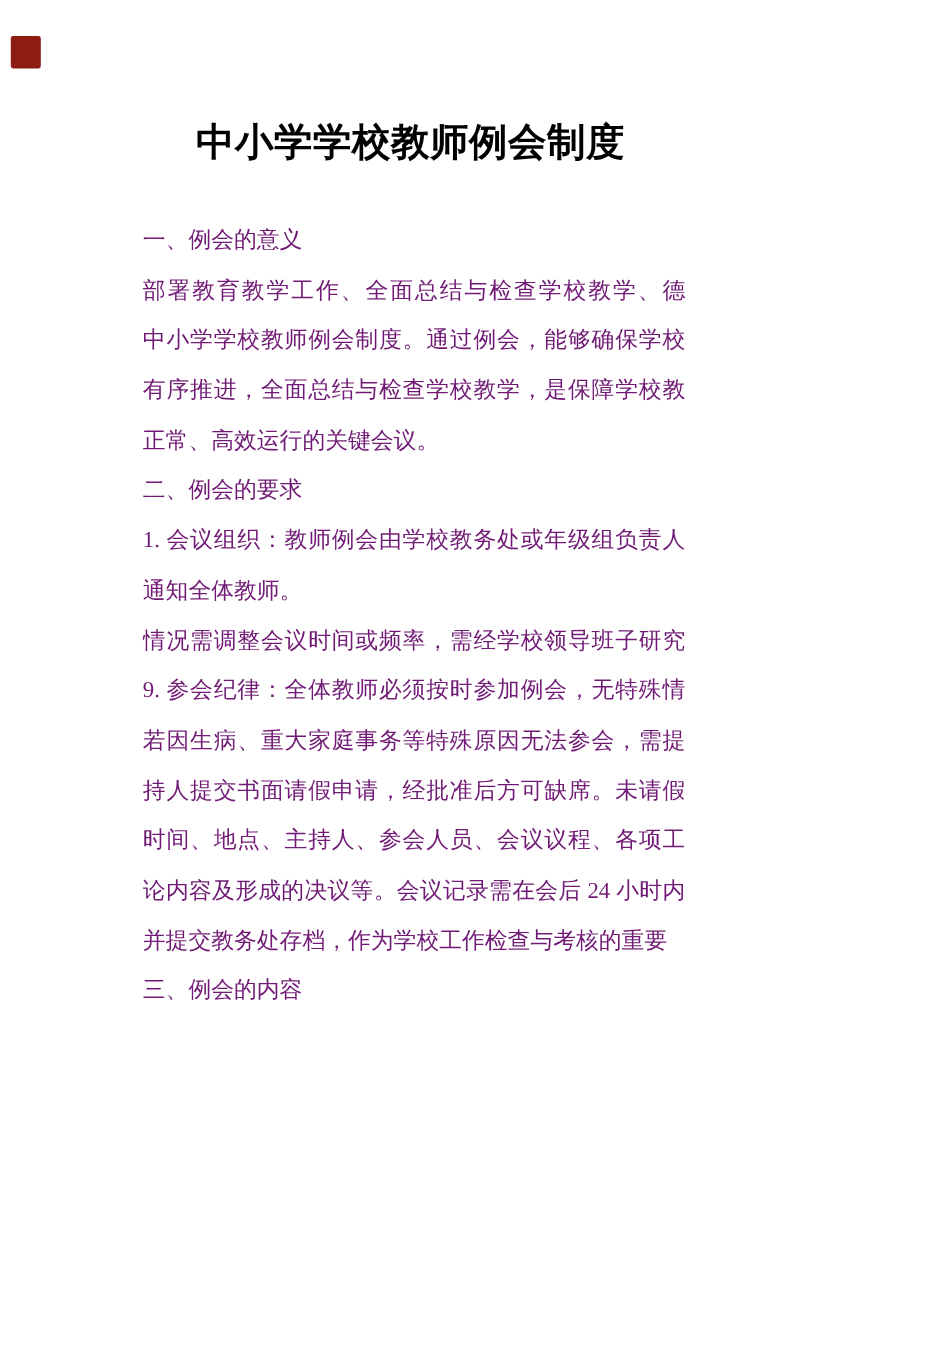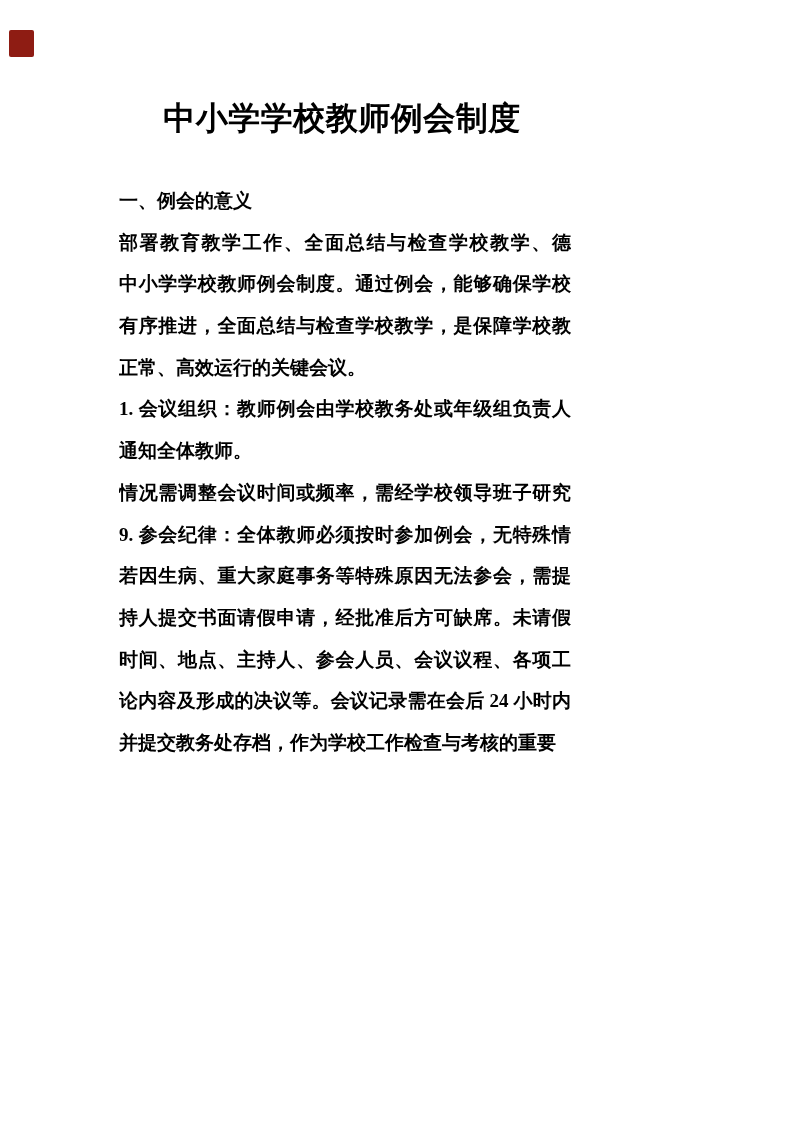--- a/index.html
+++ b/index.html
@@ -52,29 +52,31 @@
     text-align: justify;
     text-align-last: justify;
   }
 </style>
 </head>
 <body>
 
 <div class="page" style="background: rgb(255, 255, 255);">
   <div class="corner-marker" style="background: rgb(142, 28, 19);"></div>
   <h1 class="doc-title" style="color: rgb(0, 0, 0);">中小学学校教师例会制度</h1>
-  <div class="doc-body" style="color: #000000; font-weight: bold;">
+  <div class="doc-body" style="color: #701a75;">
       <p class="line">一、例会的意义</p>
       <p class="line fill">部署教育教学工作、全面总结与检查学校教学、德育、科研及其</p>
       <p class="line fill">中小学学校教师例会制度。通过例会，能够确保学校各项工作</p>
       <p class="line fill">有序推进，全面总结与检查学校教学，是保障学校教育教学工作</p>
       <p class="line">正常、高效运行的关键会议。</p>
+      <p class="line">二、例会的要求</p>
       <p class="line fill">1. 会议组织：教师例会由学校教务处或年级组负责人召集与主持，</p>
       <p class="line">通知全体教师。</p>
       <p class="line fill">情况需调整会议时间或频率，需经学校领导班子研究决定并提前</p>
       <p class="line fill">9. 参会纪律：全体教师必须按时参加例会，无特殊情况不得请假。</p>
       <p class="line fill">若因生病、重大家庭事务等特殊原因无法参会，需提前向会议主</p>
       <p class="line fill">持人提交书面请假申请，经批准后方可缺席。未请假或请假未获</p>
       <p class="line fill">时间、地点、主持人、参会人员、会议议程、各项工作部署、讨</p>
       <p class="line fill">论内容及形成的决议等。会议记录需在会后 24 小时内整理完毕，</p>
       <p class="line">并提交教务处存档，作为学校工作检查与考核的重要依据。</p>
+      <p class="line">三、例会的内容</p>
     </div>
 </div>
 
 </body></html>

